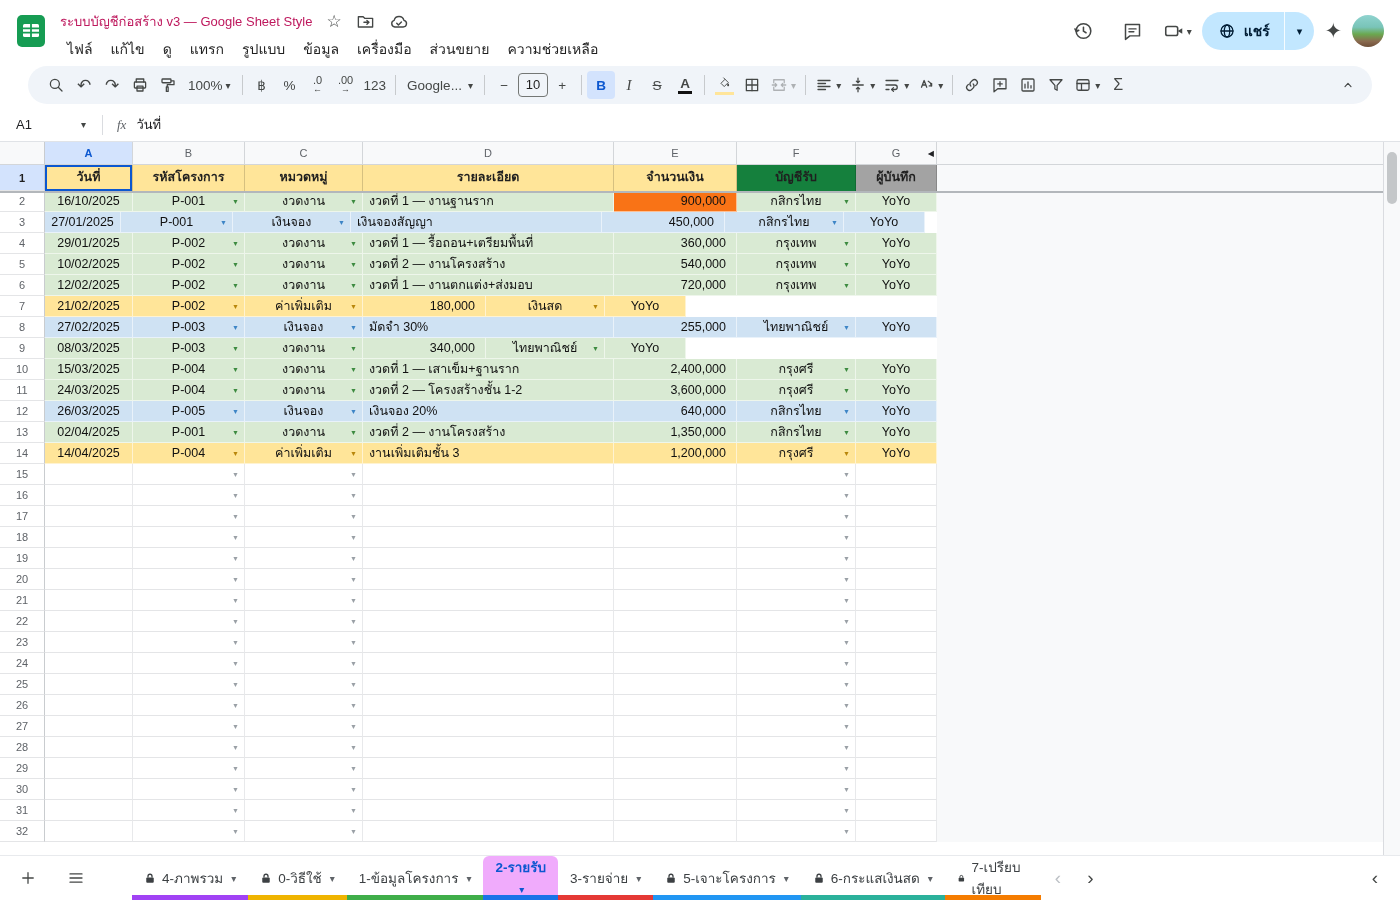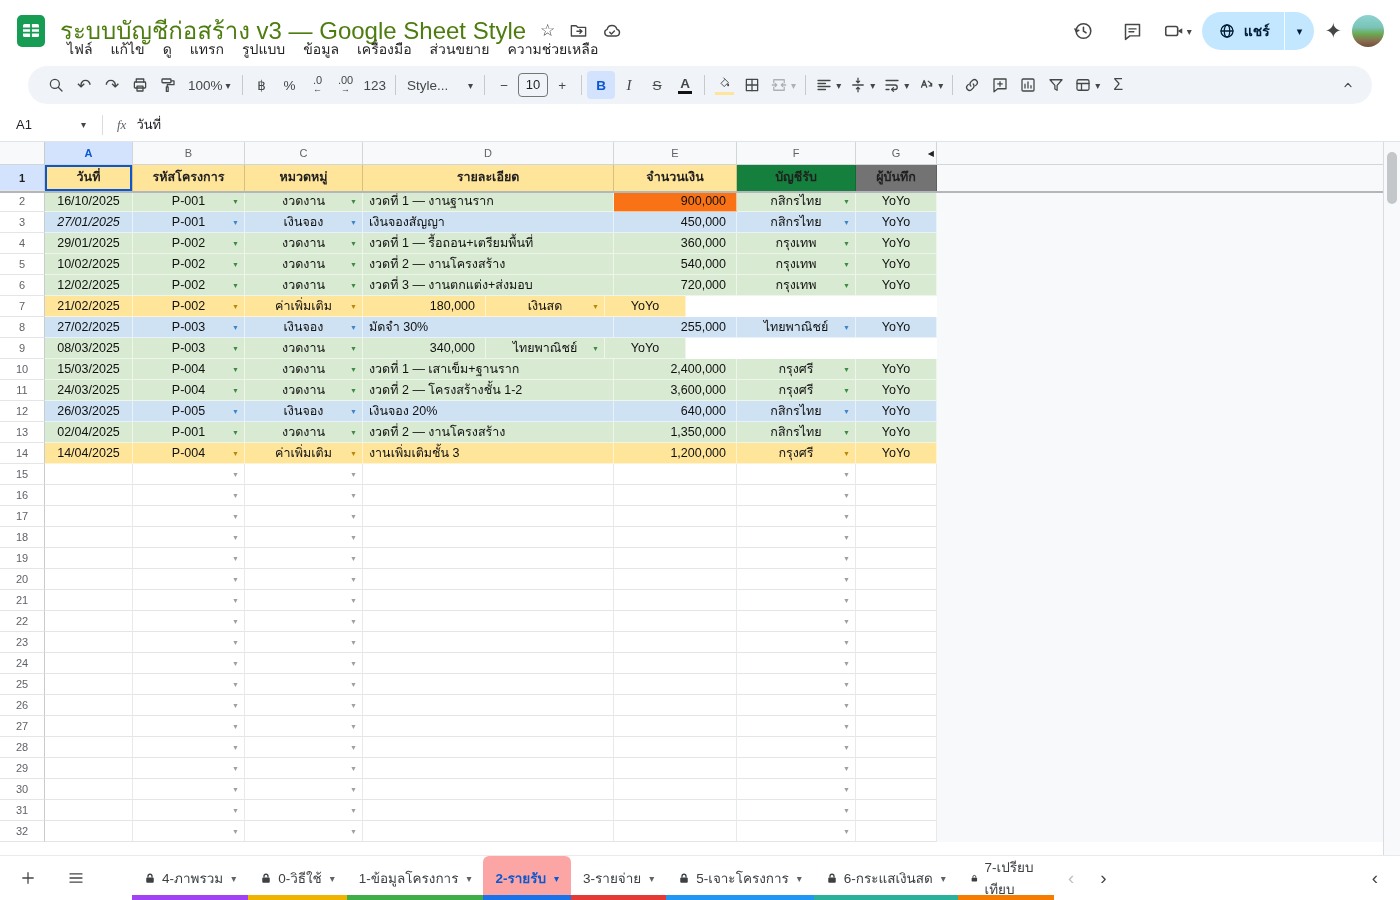--- a/index.html
+++ b/index.html
@@ -3,21 +3,21 @@
 <meta charset="utf-8">
 <style>
   * { box-sizing: border-box; margin:0; padding:0; }
   html,body { width:1400px; height:900px; overflow:hidden; background:#fff;
     font-family:"Liberation Sans","DejaVu Sans",sans-serif; color:#1f1f1f; }
 
   
   .titlebar { position:absolute; top:0; left:0; width:1400px; height:62px; background:#fff; }
   .logo { position:absolute; left:16px; top:15px; width:30px; height:32px; }
   .title-row { position:absolute; left:60px; top:11px; display:flex; align-items:center; gap:14px; }
-  .doc-title { font-size:24px; color:#4d7c0f; white-space:nowrap; }
+  .doc-title { font-size:13px; color:#be185d; white-space:nowrap; }
   .title-ic { color:#444746; font-size:17px; display:flex; align-items:center; }
   .menu-row { position:absolute; left:60px; top:36px; display:flex; gap:4px;justify-content:space-between; }
   .menu-item { font-size:14px; color:#1f1f1f; padding:2px 7px; border-radius:8px; cursor:default; }
   .tr-icons { position:absolute; right:16px; top:10px; height:42px; display:flex; align-items:center; gap:10px; }
   .tr-btn { width:40px; height:40px; border-radius:50%; display:flex; align-items:center; justify-content:center; color:#444746; }
   .cam-group { display:flex; align-items:center; gap:2px; }
   .share-pill { height:38px; background:#c2e7ff; border-radius:19px; display:flex; align-items:center; overflow:hidden; }
   .share-main { display:flex; align-items:center; gap:8px; padding:0 14px 0 16px; height:100%; }
   .share-label { color:#001d35; font-size:14px; font-weight:bold; }
   .share-div { width:1px; height:38px; background:rgba(255,255,255,.85); }
@@ -90,21 +90,21 @@
   .vscroll { position:absolute; left:1383px; top:142px; width:17px; height:713px; background:#f8f9fa; border-left:1px solid #dadce0; }
   .vthumb { position:absolute; left:3px; top:10px; width:10px; height:52px; background:#c4c7c9; border-radius:5px; }
 
   
   .tabbar { position:absolute; left:0; top:855px; width:1400px; height:45px; background:#fff;
     border-top:1px solid #e8eaed; display:flex; align-items:stretch; }
   .tabbar-btn { width:40px; display:flex; align-items:center; justify-content:center; color:#444746; margin-left:8px; }
   .tabs-wrap { display:flex; margin-left:36px; }
   .sheet-tab { position:relative; display:flex; align-items:center; gap:6px; padding:0 12px; font-size:13.5px; color:#3c4043; }
   .sheet-tab .bar { position:absolute; left:0; right:0; bottom:0; height:5px; }
-  .sheet-tab.active { background:#fca5a5; border-radius:6px 6px 0 0; color:#0b57d0; font-weight:bold; }
+  .sheet-tab.active { background:#f0abfc; border-radius:6px 6px 0 0; color:#0b57d0; font-weight:bold;flex-direction:column; }
   .sheet-tab.active .caret { color:#0b57d0; }
   .sheet-tab .caret { font-size:10px; color:#5f6368; margin-left:2px; }
   .sheet-tab.clip { max-width:96px; overflow:hidden; }
   .tab-nav { display:flex; align-items:center; gap:26px; margin-left:14px; font-size:19px; color:#444746; }
   .tab-nav .dis { color:#bdc1c6; }
   .bar-spacer { flex:1; }
   .far-chev { display:flex; align-items:center; font-size:19px; color:#444746; margin-right:22px; }
 </style>
 </head>
 <body>
@@ -219,21 +219,21 @@
   </span>
   <span class="tbtn">
     <span class="dec-stack">
         <span>.00</span>
         <span class="arr">→</span>
       </span>
   </span>
   <span class="tbtn">123</span>
   <span class="tsep"></span>
   <span class="tbtn wide" style="width:78px;justify-content:space-between">
-    <span>Style...</span>
+    <span>Google...</span>
     <span class="caret">▾</span>
   </span>
   <span class="tsep"></span>
   <span class="tbtn">−</span>
   <span class="fontsize-box">10</span>
   <span class="tbtn">+</span>
   <span class="tsep"></span>
   <span class="tbtn bold-btn">B</span>
   <span class="tbtn italic-btn">I</span>
   <span class="tbtn strike-btn">S</span>
@@ -362,35 +362,35 @@
     </div>
   <div class="rows" id="rows">
       <div class="grow hrow">
         <div class="gut active">1</div>
         <div class="hcell selected" style="width: 88px; background: rgb(255, 229, 153);">วันที่</div>
         <div class="hcell" style="width: 112px; background: rgb(255, 229, 153);">รหัสโครงการ</div>
         <div class="hcell" style="width: 118px; background: rgb(255, 229, 153);">หมวดหมู่</div>
         <div class="hcell" style="width: 251px; background: rgb(255, 229, 153);">รายละเอียด</div>
         <div class="hcell" style="width: 123px; background: rgb(255, 229, 153);">จำนวนเงิน</div>
         <div class="hcell" style="width: 119px; background: #15803d;">บัญชีรับ</div>
-        <div class="hcell" style="width: 81px; background: #737373;">ผู้บันทึก</div>
+        <div class="hcell" style="width: 81px; background: #a3a3a3;">ผู้บันทึก</div>
       </div>
       <div class="grow drow">
         <div class="gut">2</div>
         <div class="cell al-c" style="width: 88px; background: rgb(217, 234, 211);"><span>16/10/2025</span></div>
         <div class="cell al-c" style="width: 112px; background: rgb(217, 234, 211);"><span>P-001</span><span class="dd" style="color: rgb(61, 139, 64);">▼</span></div>
         <div class="cell al-c" style="width: 118px; background: rgb(217, 234, 211);"><span>งวดงาน</span><span class="dd" style="color: rgb(61, 139, 64);">▼</span></div>
         <div class="cell al-l" style="width: 251px; background: rgb(217, 234, 211);"><span>งวดที่ 1 — งานฐานราก</span></div>
         <div class="cell al-r" style="width: 123px; background: #f97316;"><span>900,000</span></div>
         <div class="cell al-c" style="width: 119px; background: rgb(217, 234, 211);"><span>กสิกรไทย</span><span class="dd" style="color: rgb(61, 139, 64);">▼</span></div>
         <div class="cell al-c" style="width: 81px; background: rgb(217, 234, 211);"><span>YoYo</span></div>
       </div>
       <div class="grow drow">
         <div class="gut">3</div>
-        <div class="cell al-c" style="width: 88px; background: rgb(207, 226, 243); font-style: italic;"><span>27/01/2025</span></div>
+        <div class="cell al-c" style="width: 76px; background: rgb(207, 226, 243);"><span>27/01/2025</span></div>
         <div class="cell al-c" style="width: 112px; background: rgb(207, 226, 243);"><span>P-001</span><span class="dd" style="color: rgb(61, 133, 198);">▼</span></div>
         <div class="cell al-c" style="width: 118px; background: rgb(207, 226, 243);"><span>เงินจอง</span><span class="dd" style="color: rgb(61, 133, 198);">▼</span></div>
         <div class="cell al-l" style="width: 251px; background: rgb(207, 226, 243);"><span>เงินจองสัญญา</span></div>
         <div class="cell al-r" style="width: 123px; background: rgb(207, 226, 243);"><span>450,000</span></div>
         <div class="cell al-c" style="width: 119px; background: rgb(207, 226, 243);"><span>กสิกรไทย</span><span class="dd" style="color: rgb(61, 133, 198);">▼</span></div>
         <div class="cell al-c" style="width: 81px; background: rgb(207, 226, 243);"><span>YoYo</span></div>
       </div>
       <div class="grow drow">
         <div class="gut">4</div>
         <div class="cell al-c" style="width: 88px; background: rgb(217, 234, 211);"><span>29/01/2025</span></div>
@@ -409,21 +409,21 @@
         <div class="cell al-l" style="width: 251px; background: rgb(217, 234, 211);"><span>งวดที่ 2 — งานโครงสร้าง</span></div>
         <div class="cell al-r" style="width: 123px; background: rgb(217, 234, 211);"><span>540,000</span></div>
         <div class="cell al-c" style="width: 119px; background: rgb(217, 234, 211);"><span>กรุงเทพ</span><span class="dd" style="color: rgb(61, 139, 64);">▼</span></div>
         <div class="cell al-c" style="width: 81px; background: rgb(217, 234, 211);"><span>YoYo</span></div>
       </div>
       <div class="grow drow">
         <div class="gut">6</div>
         <div class="cell al-c" style="width: 88px; background: rgb(217, 234, 211);"><span>12/02/2025</span></div>
         <div class="cell al-c" style="width: 112px; background: rgb(217, 234, 211);"><span>P-002</span><span class="dd" style="color: rgb(61, 139, 64);">▼</span></div>
         <div class="cell al-c" style="width: 118px; background: rgb(217, 234, 211);"><span>งวดงาน</span><span class="dd" style="color: rgb(61, 139, 64);">▼</span></div>
-        <div class="cell al-l" style="width: 251px; background: rgb(217, 234, 211);"><span>งวดที่ 3 — งานตกแต่ง+ส่งมอบ</span></div>
+        <div class="cell al-l" style="width: 251px; background: rgb(217, 234, 211);"><span>งวดที่ 1 — งานตกแต่ง+ส่งมอบ</span></div>
         <div class="cell al-r" style="width: 123px; background: rgb(217, 234, 211);"><span>720,000</span></div>
         <div class="cell al-c" style="width: 119px; background: rgb(217, 234, 211);"><span>กรุงเทพ</span><span class="dd" style="color: rgb(61, 139, 64);">▼</span></div>
         <div class="cell al-c" style="width: 81px; background: rgb(217, 234, 211);"><span>YoYo</span></div>
       </div>
       <div class="grow drow">
         <div class="gut">7</div>
         <div class="cell al-c" style="width: 88px; background: rgb(255, 229, 153);"><span>21/02/2025</span></div>
         <div class="cell al-c" style="width: 112px; background: rgb(255, 229, 153);"><span>P-002</span><span class="dd" style="color: rgb(184, 134, 11);">▼</span></div>
         <div class="cell al-c" style="width: 118px; background: rgb(255, 229, 153);"><span>ค่าเพิ่มเติม</span><span class="dd" style="color: rgb(184, 134, 11);">▼</span></div>
         <div class="cell al-r" style="width: 123px; background: rgb(255, 229, 153);"><span>180,000</span></div>

